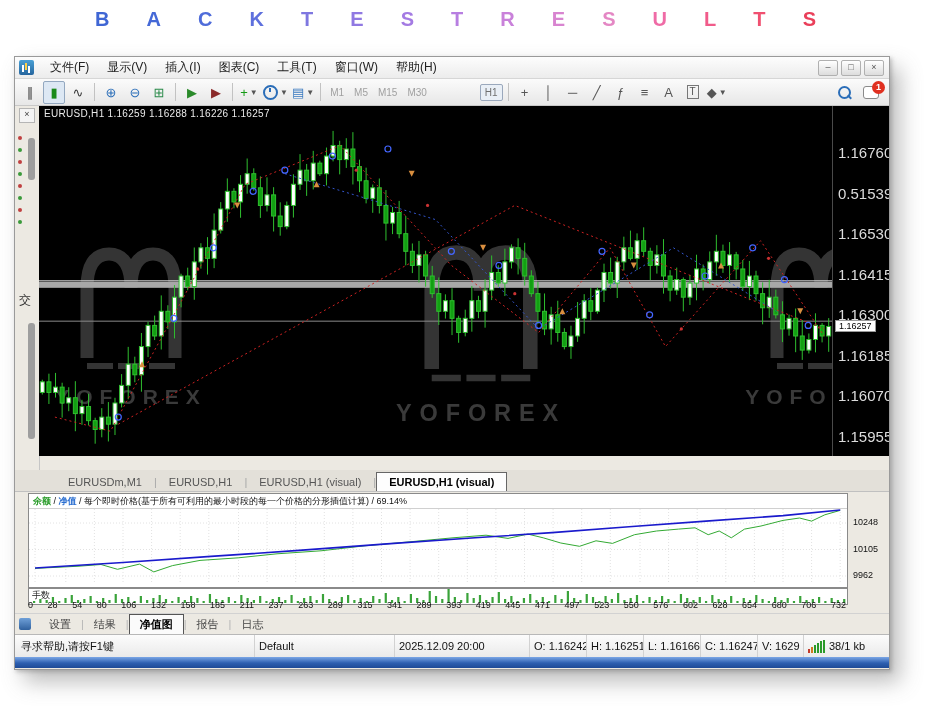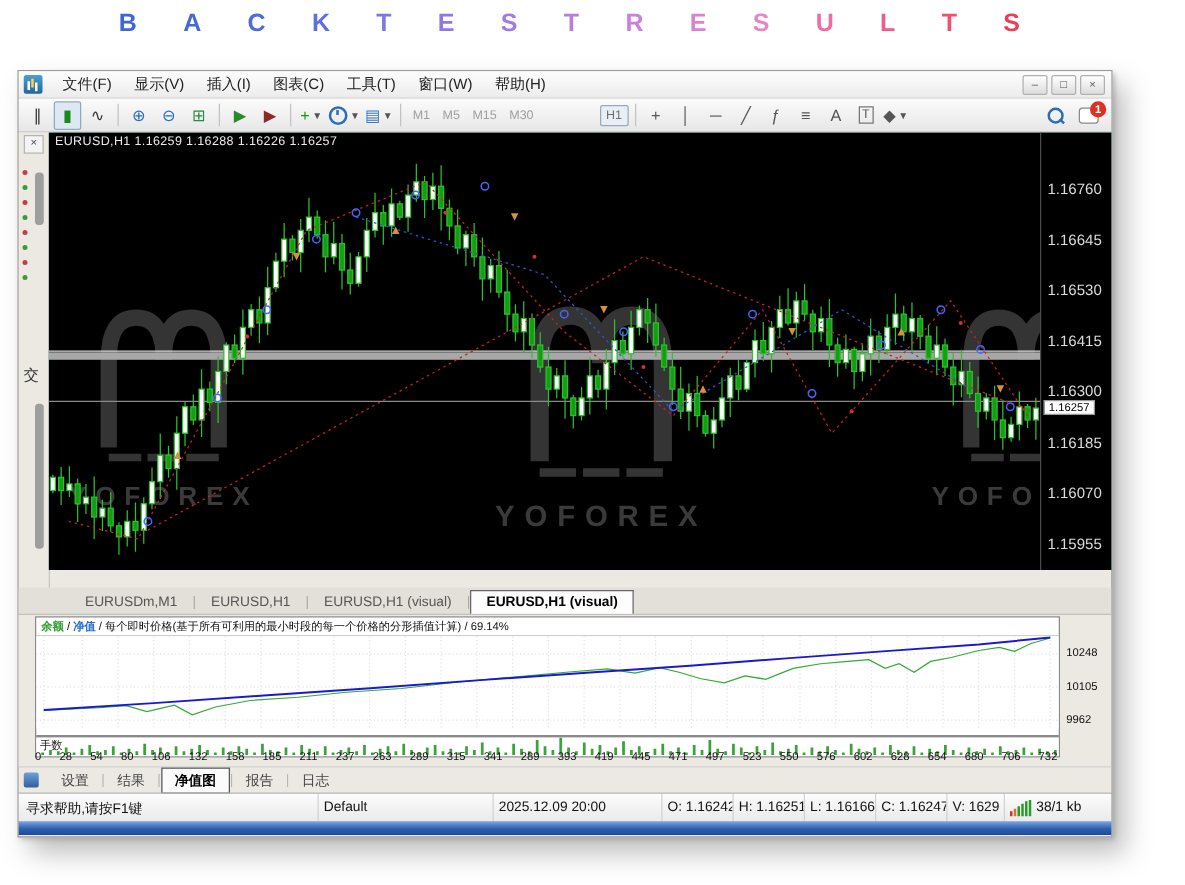--- a/index.html
+++ b/index.html
@@ -34,21 +34,21 @@
   
   .leftstrip{position:absolute;left:0;top:49px;width:24px;height:507px;background:#ece9e2;border-right:1px solid #c6c6c6;}
   .strip-close{position:absolute;left:4px;top:2px;width:14px;height:13px;border:1px solid #b5b5b5;background:#f4f4f4;font-size:9px;line-height:11px;text-align:center;color:#444;}
   .strip-dot{position:absolute;left:3px;width:4px;height:4px;border-radius:50%;}
   .strip-thumb{position:absolute;left:13px;width:7px;background:#9e9e9e;border-radius:3px;}
   .strip-label{position:absolute;left:4px;font-size:12px;color:#333;}
   
   .chart{position:absolute;left:24px;top:49px;width:850px;height:350px;background:#0f766e;overflow:hidden;}
   .ohlc-label{position:absolute;left:5px;top:2px;color:#eaeaea;font-size:10px;z-index:3;letter-spacing:.3px;}
   .scalecol{position:absolute;left:793px;top:0;width:57px;height:100%;background:#000;border-left:1px solid #4a4a4a;}
-  .price-label{position:absolute;left:5px;font-size:12px;color:#dcdcdc;}
+  .price-label{position:absolute;left:5px;font-size:15px;color:#dcdcdc;}
   .price-current{position:absolute;left:2px;font-size:9px;background:#fff;color:#000;padding:0 3px;border:1px solid #999;z-index:2;}
   .timeaxis{position:absolute;left:24px;top:399px;width:850px;height:14px;background:#000;border-top:1px solid #5a5a5a;color:#dcdcdc;font-size:9px;}
   .time-label{position:absolute;top:2px;white-space:nowrap;}
   
   .charttabs{position:absolute;left:0;top:413px;width:100%;height:22px;background:#e3e0d9;border-bottom:1px solid #c0c0c0;display:flex;align-items:flex-end;padding-left:41px;box-sizing:border-box;font-size:11px;}
   .ctab{padding:3px 12px 3px 12px;color:#555;}
   .ctab.active{background:#fdfdfd;border:1px solid #666;border-bottom:none;font-weight:bold;color:#000;}
   .ctab-sep{color:#a8a8a8;padding:3px 0;}
   
   .tester{position:absolute;left:0;top:435px;width:100%;height:121px;background:#ece9e2;}
@@ -513,21 +513,21 @@
           <path d="M758.28,202.28571428571428 L761.28,208.28571428571428 L764.28,202.28571428571428 Z" fill="#d98f3f"></path>
           <circle cx="158.60000000000002" cy="162.9503105590103" r="1.6" fill="#cc3333"></circle>
           <circle cx="317.20000000000005" cy="64.167701863352" r="1.6" fill="#cc3333"></circle>
           <circle cx="388.57" cy="99.4472049689465" r="1.6" fill="#cc3333"></circle>
           <circle cx="475.79999999999995" cy="187.64596273292096" r="1.6" fill="#cc3333"></circle>
           <circle cx="642.33" cy="222.92546583850762" r="1.6" fill="#cc3333"></circle>
           <circle cx="729.5600000000001" cy="152.36645962732646" r="1.6" fill="#cc3333"></circle>
         </svg>
       <div class="scalecol" id="scalecol">
           <div class="price-label" style="top: 38px;">1.16760</div>
-          <div class="price-label" style="top: 78.5714px;">1.16645</div>
+          <div class="price-label" style="top: 78.5714px;">0.51539</div>
           <div class="price-label" style="top: 119.143px;">1.16530</div>
           <div class="price-label" style="top: 159.714px;">1.16415</div>
           <div class="price-label" style="top: 200.286px;">1.16300</div>
           <div class="price-label" style="top: 240.857px; text-align: center;">1.16185</div>
           <div class="price-label" style="top: 281.429px;">1.16070</div>
           <div class="price-label" style="top: 322px;">1.15955</div>
           <div class="price-current" style="top: 214.456px;">1.16257</div>
         </div>
     </div>
 

